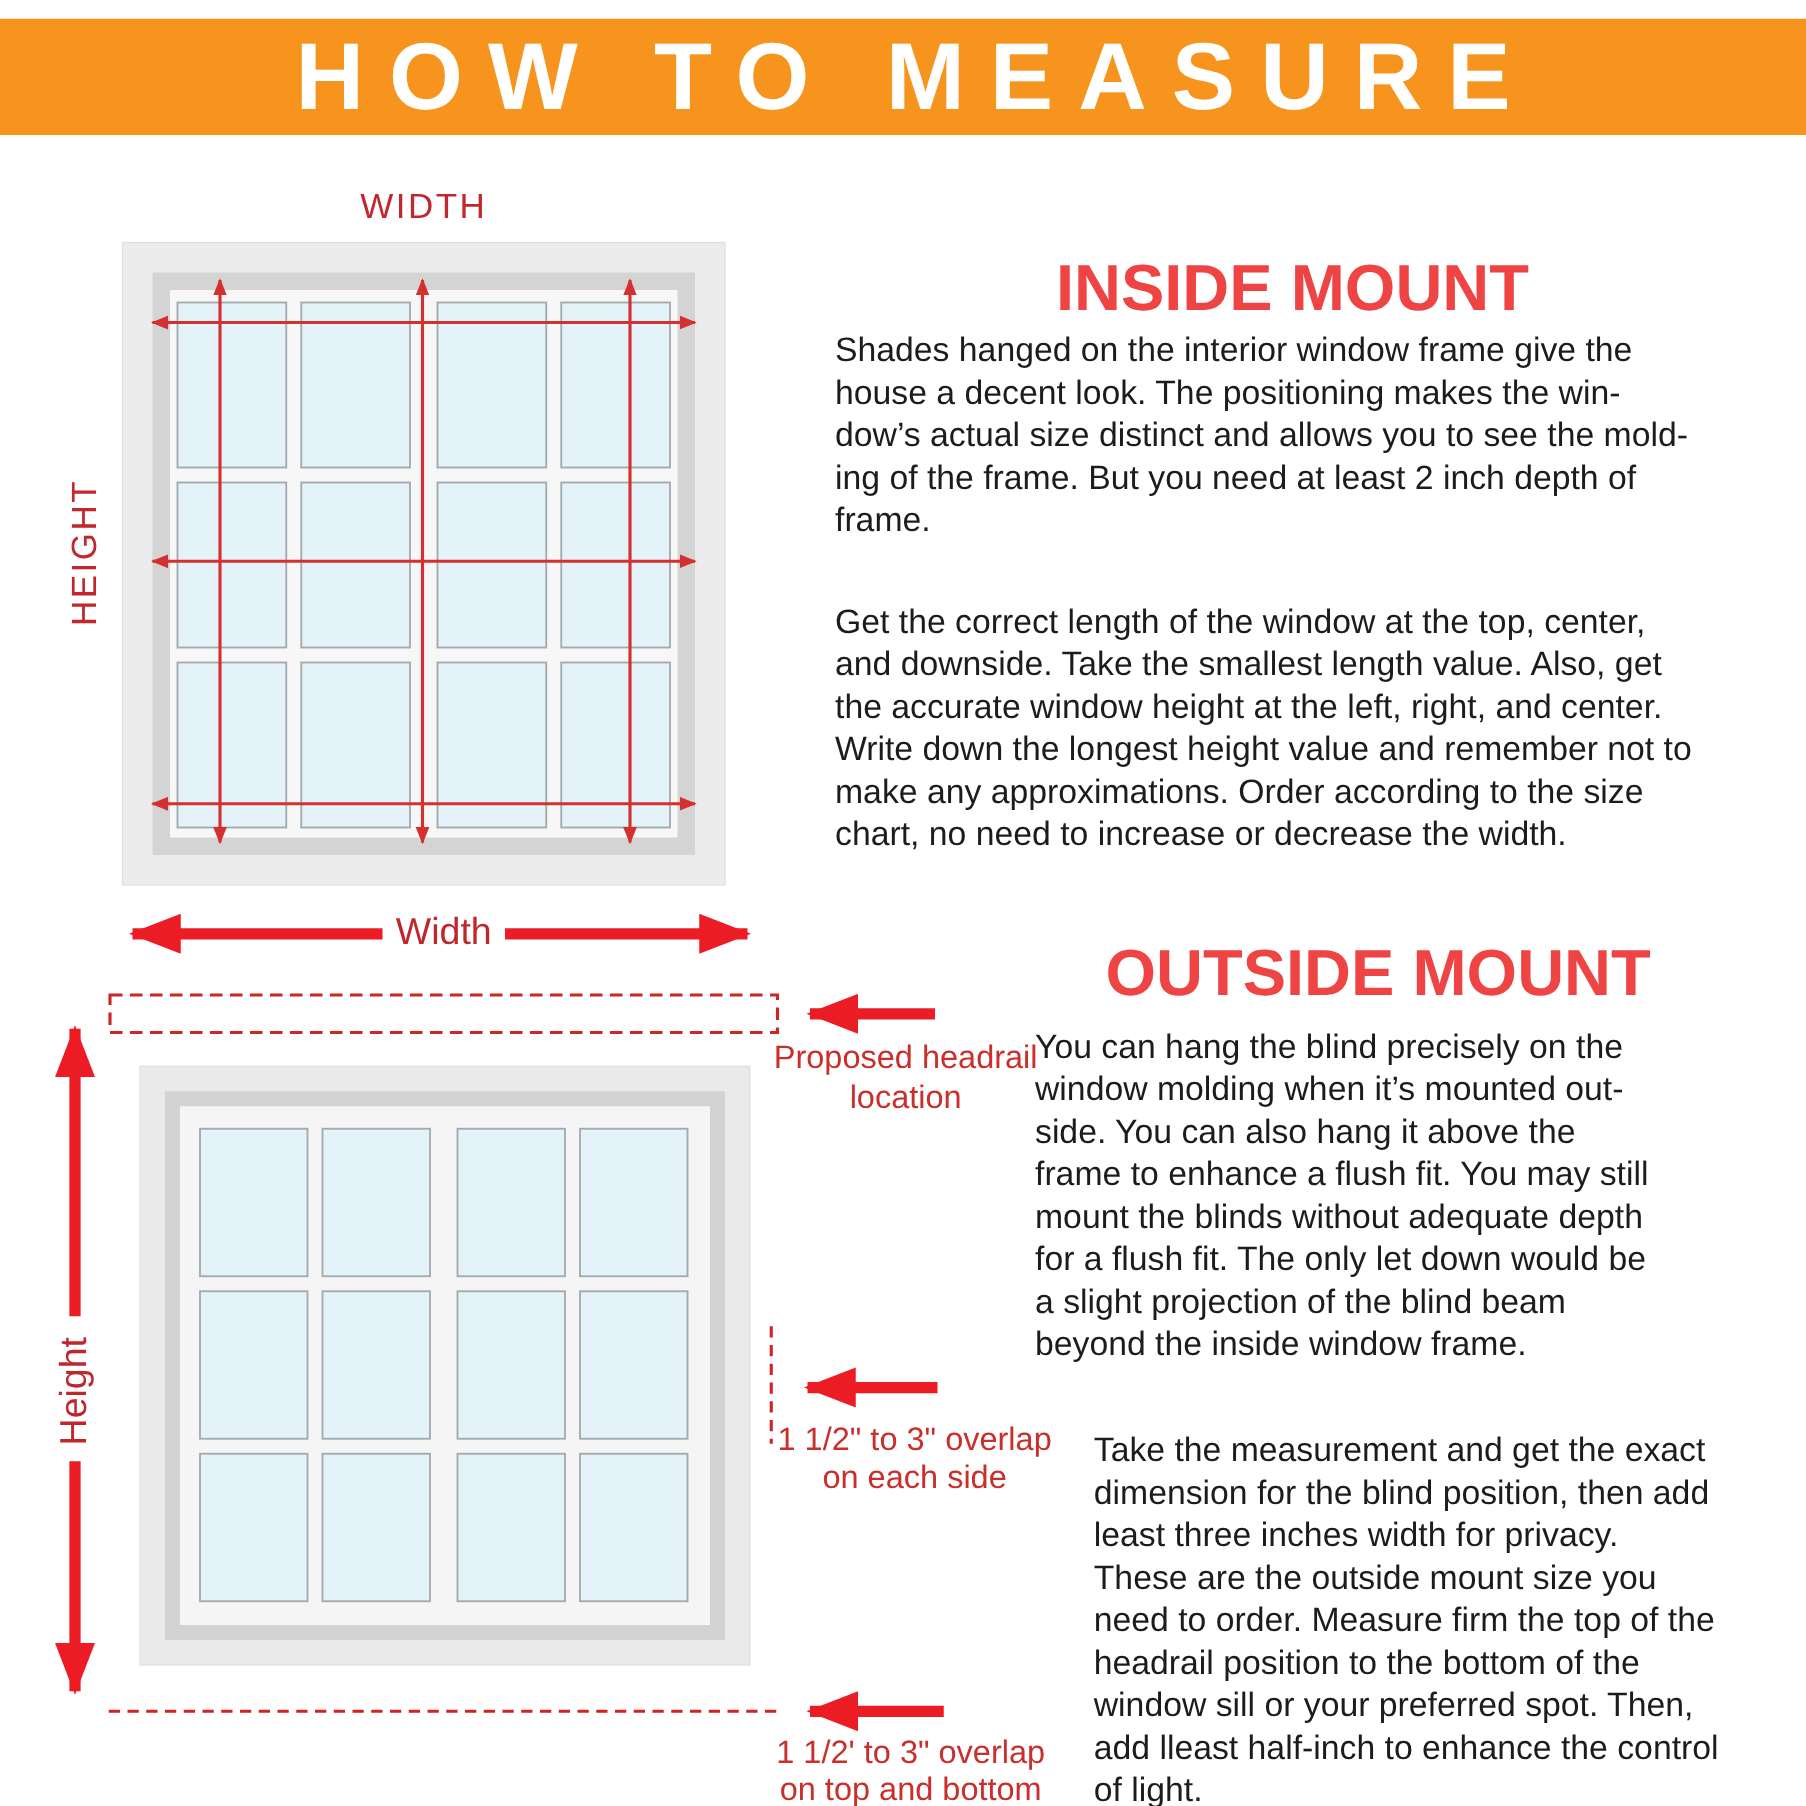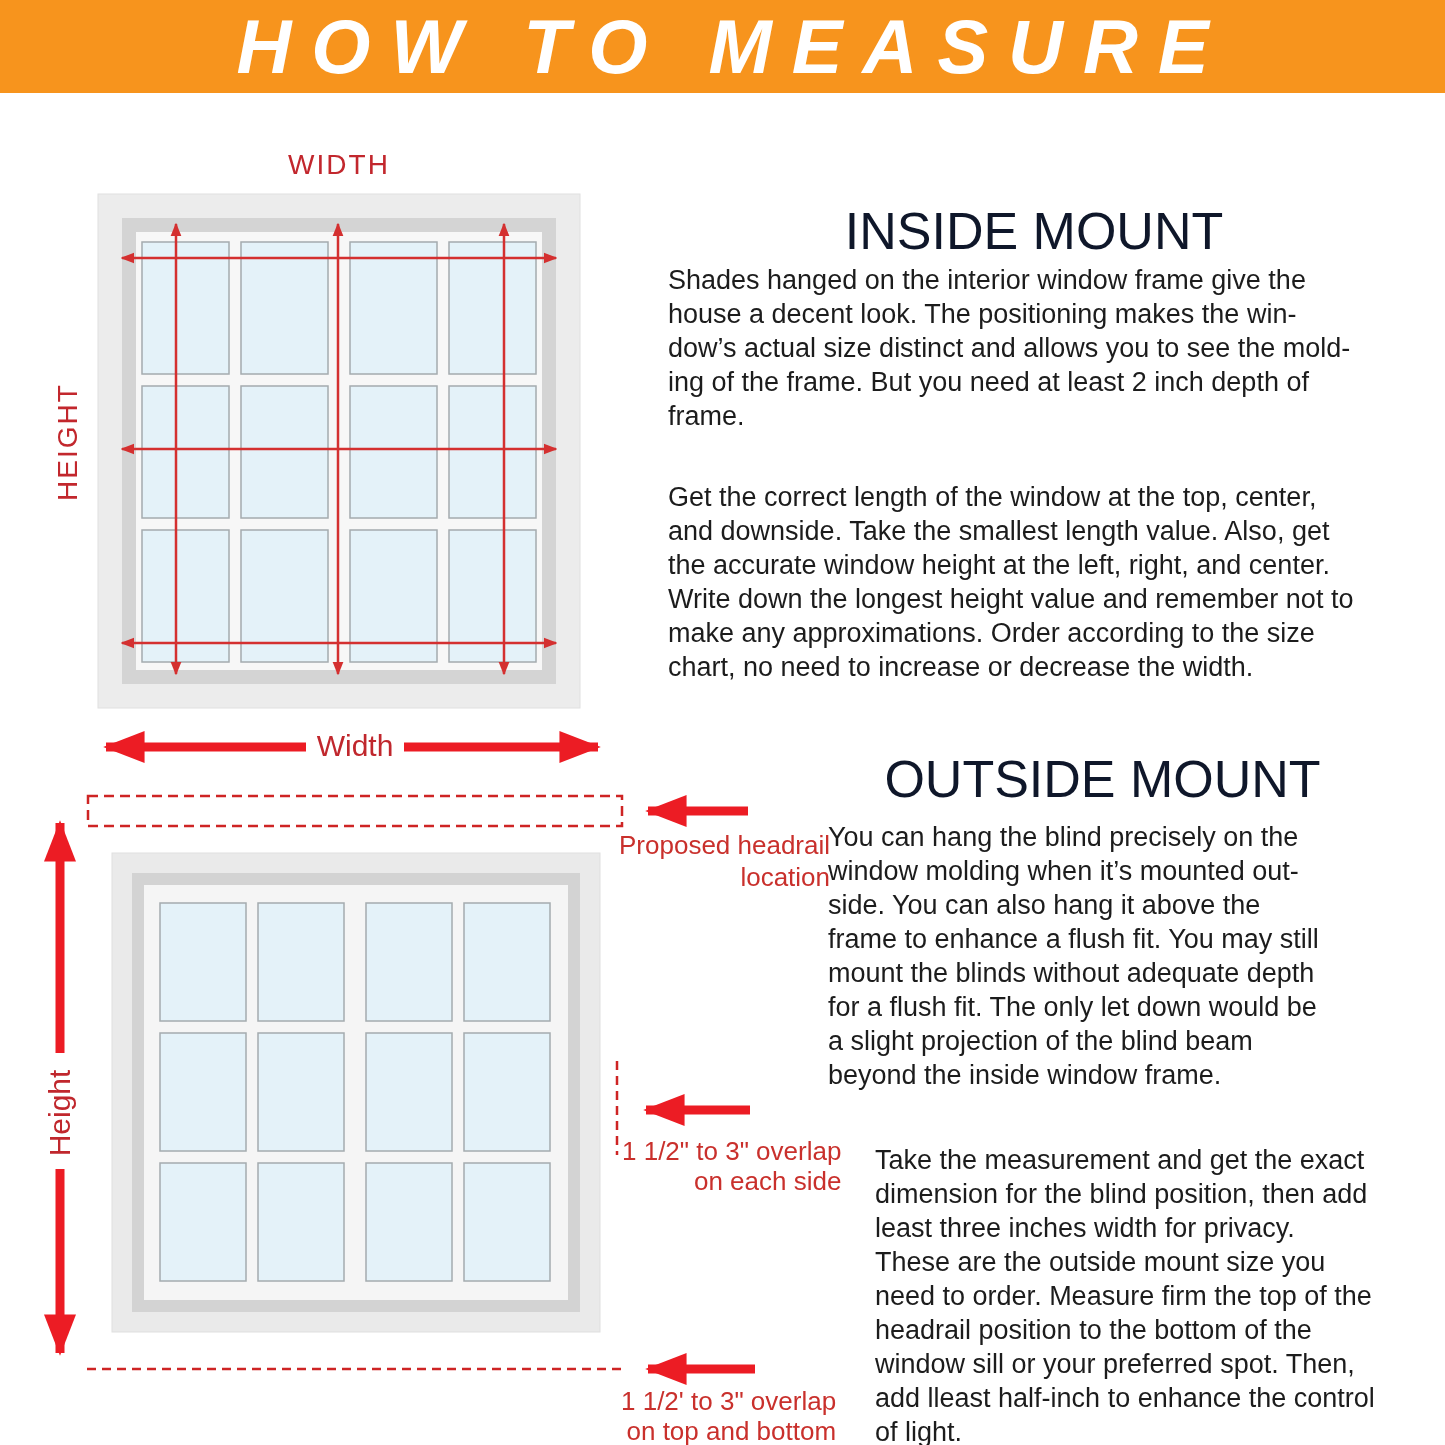--- a/index.html
+++ b/index.html
@@ -2,44 +2,44 @@
 <html><head>
 <meta charset="utf-8">
 <style>
   html,body{margin:0;padding:0;background:#ffffff;}
   .page{
     position:relative;width:1445px;height:1445px;background:#ffffff;overflow:hidden;
     font-family:"Liberation Sans", sans-serif;
   }
   
   .banner{
-    position:absolute;left:0;top:0;width:1445px;height:93px;
-    background:#F7941D;display:flex;align-items:center;justify-content:center;font-style:italic;
+    position:absolute;left:0;top:15px;width:1445px;height:93px;
+    background:#F7941D;display:flex;align-items:center;justify-content:center;
   }
   .banner h1{
     margin:0;color:#ffffff;font-size:76px;font-weight:bold;
     letter-spacing:20px;padding-left:20px;white-space:nowrap;
   }
   
   .svg-layer{position:absolute;left:0;}
   .diag-label{
     position:absolute;color:#C2272D;font-size:28px;letter-spacing:2px;
     text-align:center;white-space:nowrap;
   }
   .rot{transform:rotate(-90deg);transform-origin:center;}
   .annot{
     position:absolute;color:#C9302C;font-size:26px;line-height:30px;
-    white-space:pre-line;text-align:right;
+    white-space:pre-line;text-align:center;
   }
   .arrow-word{
     position:absolute;color:#C0272D;font-size:30px;text-align:center;white-space:nowrap;
   }
   
   .mount-heading{
-    position:absolute;color:#0f172a;font-weight:normal;font-size:52px;
+    position:absolute;color:#ef4444;font-weight:bold;font-size:52px;
     text-align:center;white-space:nowrap;line-height:56px;
   }
   .body-para{
     position:absolute;color:#1C1C1C;font-size:27px;line-height:34px;
     white-space:pre-line;text-align:left;
   }
 </style>
 </head>
 <body>
 

